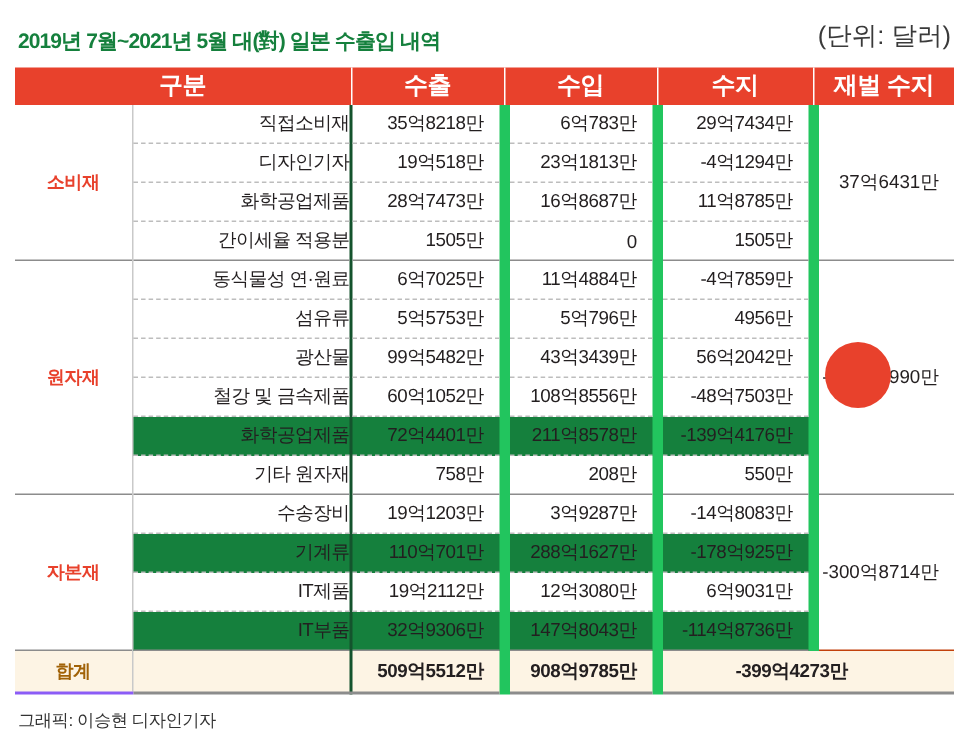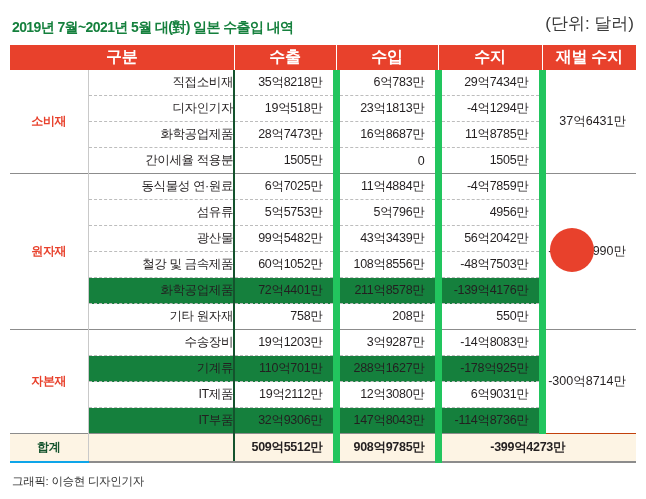--- a/index.html
+++ b/index.html
@@ -117,22 +117,22 @@
     border-bottom: 1px solid #c2410c;
   }
   .total td {
     height: 27px;
     background: #fdf4e4;
     font-weight: bold;
     border-bottom: 2px solid #8c8c8c;
     border-top: 1px solid #8c8c8c;
   }
   .total td.cat {
-    color: #14532d;
-    border-bottom: 2px solid #0ea5e9;
+    color: #a16207;
+    border-bottom: 2px solid #8b5cf6;
   }
   .thick-top td { border-top: 1px solid #8c8c8c; }
 
   
   .flag-wrap {
     position: absolute;
     right: 52px;
     top: 228px;
     width: 44px;
     height: 44px;

